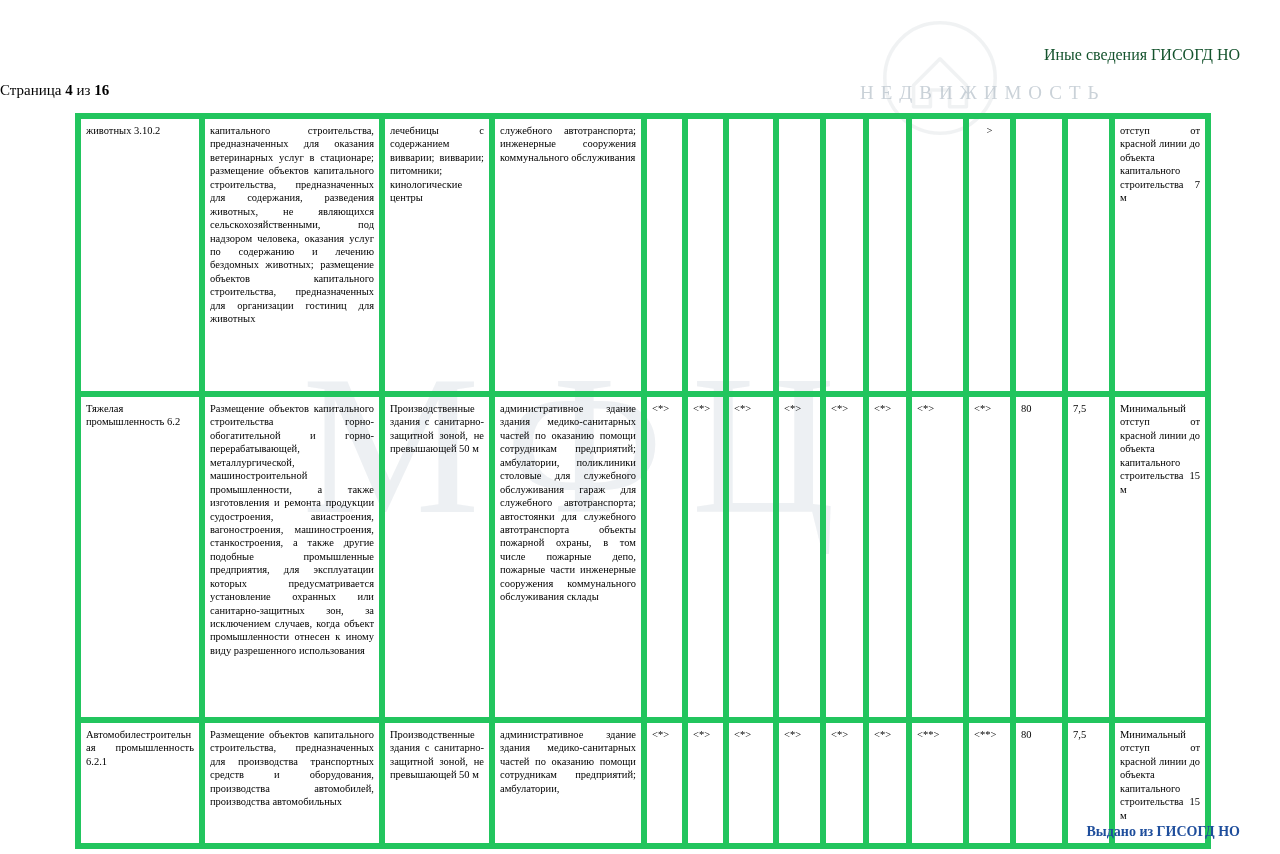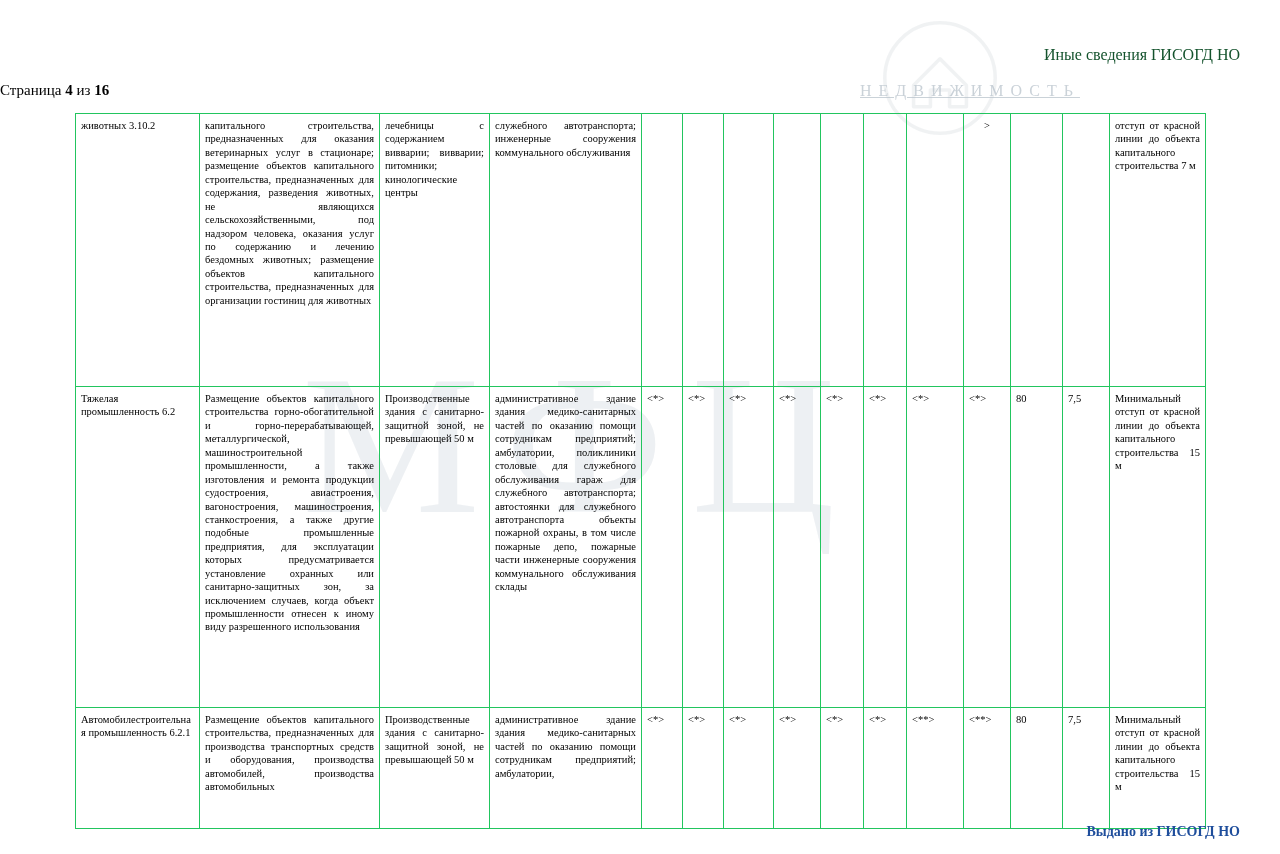--- a/index.html
+++ b/index.html
@@ -24,27 +24,26 @@
     width: 120px;
     height: 120px;
     opacity: 0.12;
     pointer-events: none;
   }
   .watermark-text-top {
     position: absolute;
     left: 860px;
     top: 82px;
     font-family: "Liberation Serif", serif;
-    font-size: 16px;
+    font-size: 19px;
     letter-spacing: 7px;
     color: #b9c3cc;
     opacity: 0.75;
     pointer-events: none;
     white-space: nowrap;
-    text-decoration: underline;
   }
   .watermark-big {
     position: absolute;
     left: 270px;
     top: 330px;
     font-family: "Liberation Serif", serif;
     font-size: 200px;
     font-weight: 400;
     letter-spacing: 28px;
     color: #eceff2;
@@ -97,21 +96,21 @@
     width: 1130px;
   }
   table.doc {
     border-collapse: collapse;
     table-layout: fixed;
     width: 1130px;
     font-size: 10.5px;
     line-height: 1.28;
   }
   table.doc td {
-    border: 1px solid #22c55e;
+    border: 6px solid #22c55e;
     vertical-align: top;
     padding: 5px 5px 5px 5px;
     text-align: justify;
     text-justify: inter-word;
     word-wrap: break-word;
     overflow-wrap: break-word;
     hyphens: auto;
   }
   td.name-col { text-align: left; }
   td.center { text-align: center; vertical-align: middle; }

